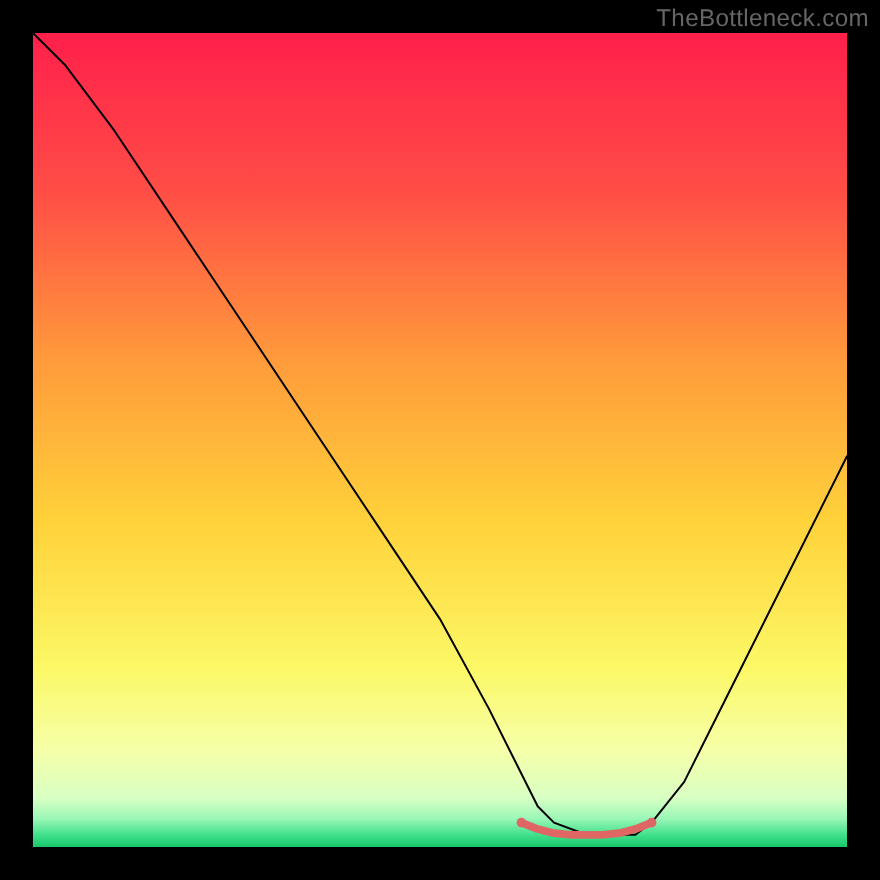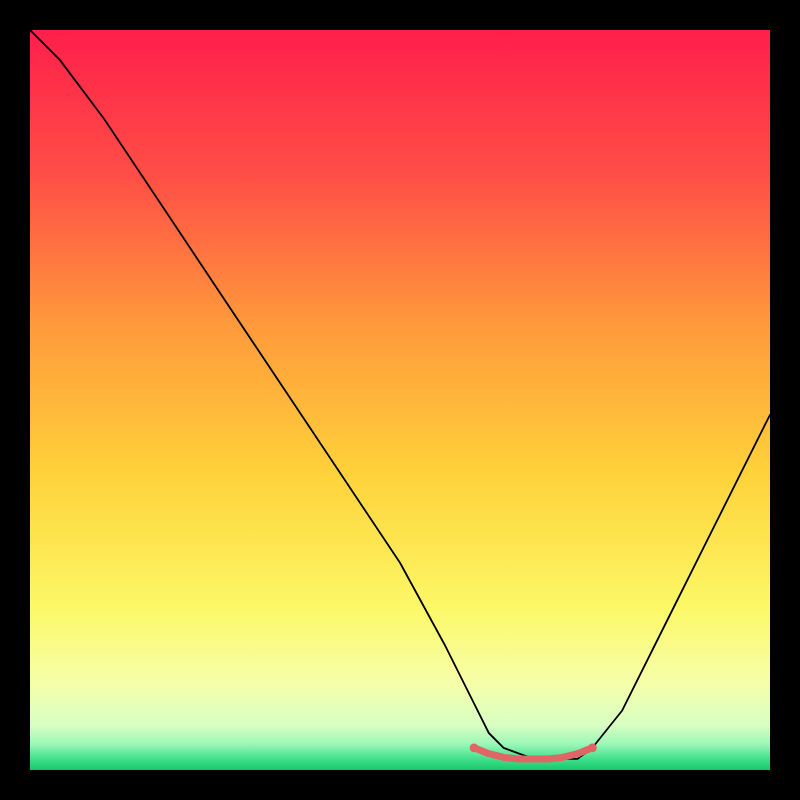--- a/index.html
+++ b/index.html
@@ -39,20 +39,21 @@
     display: block;
     width: 100%;
     height: 100%;
   }
 </style>
 </head>
 <body>
 
 <div class="frame">
 
+  <div class="watermark">TheBottleneck.com</div>
 
   <div class="plot-area">
     <svg viewBox="0 0 740 740">
       <defs>
         <linearGradient id="bg-grad" x1="0" y1="0" x2="0" y2="1">
             <stop offset="0%" stop-color="#ff1f4b"></stop>
             <stop offset="20%" stop-color="#ff4f46"></stop>
             <stop offset="40%" stop-color="#ff9a3b"></stop>
             <stop offset="60%" stop-color="#ffd23a"></stop>
             <stop offset="78%" stop-color="#fcf866"></stop>

